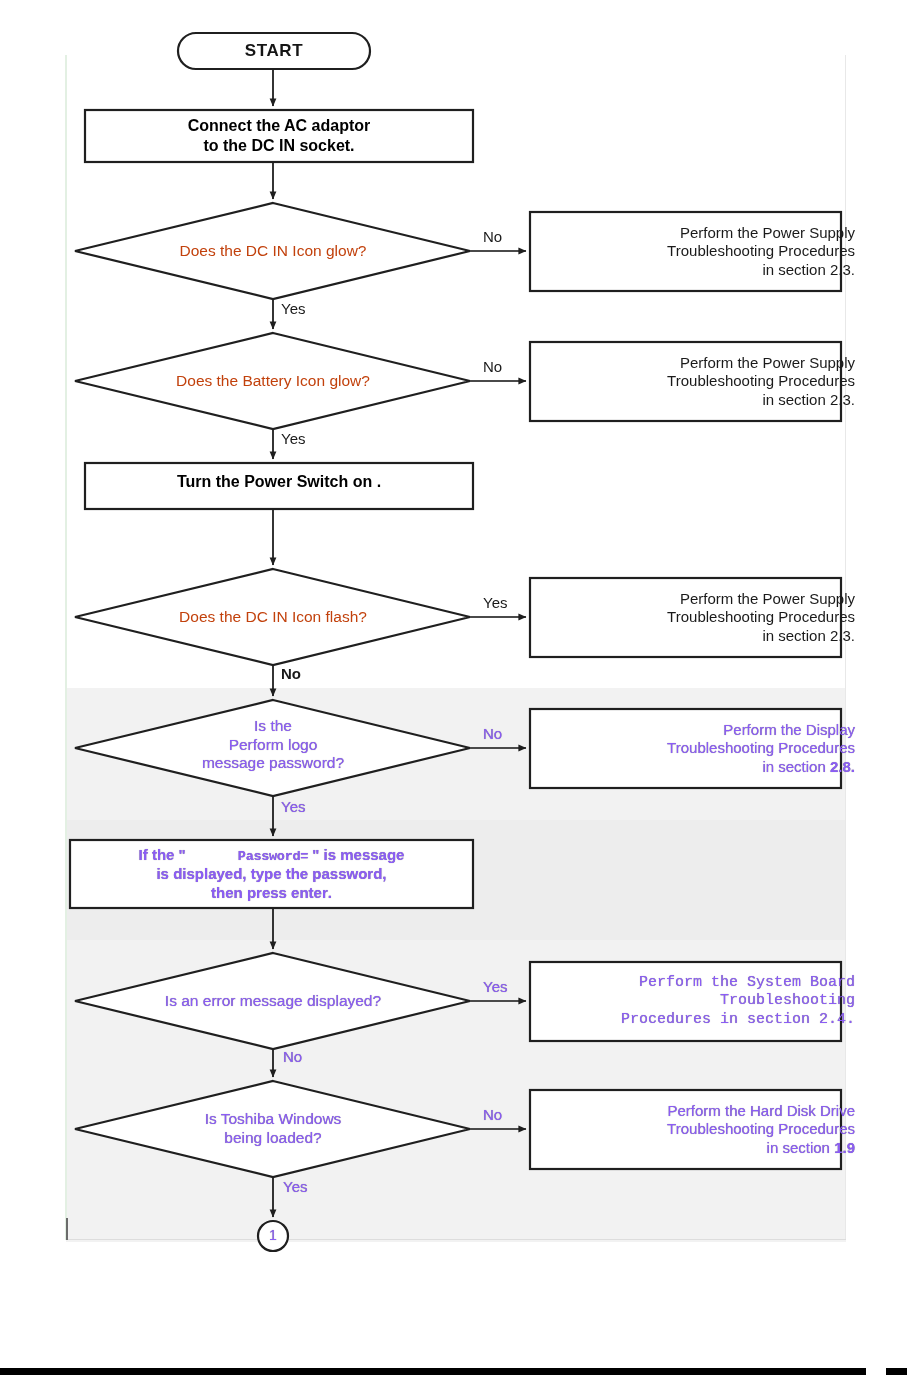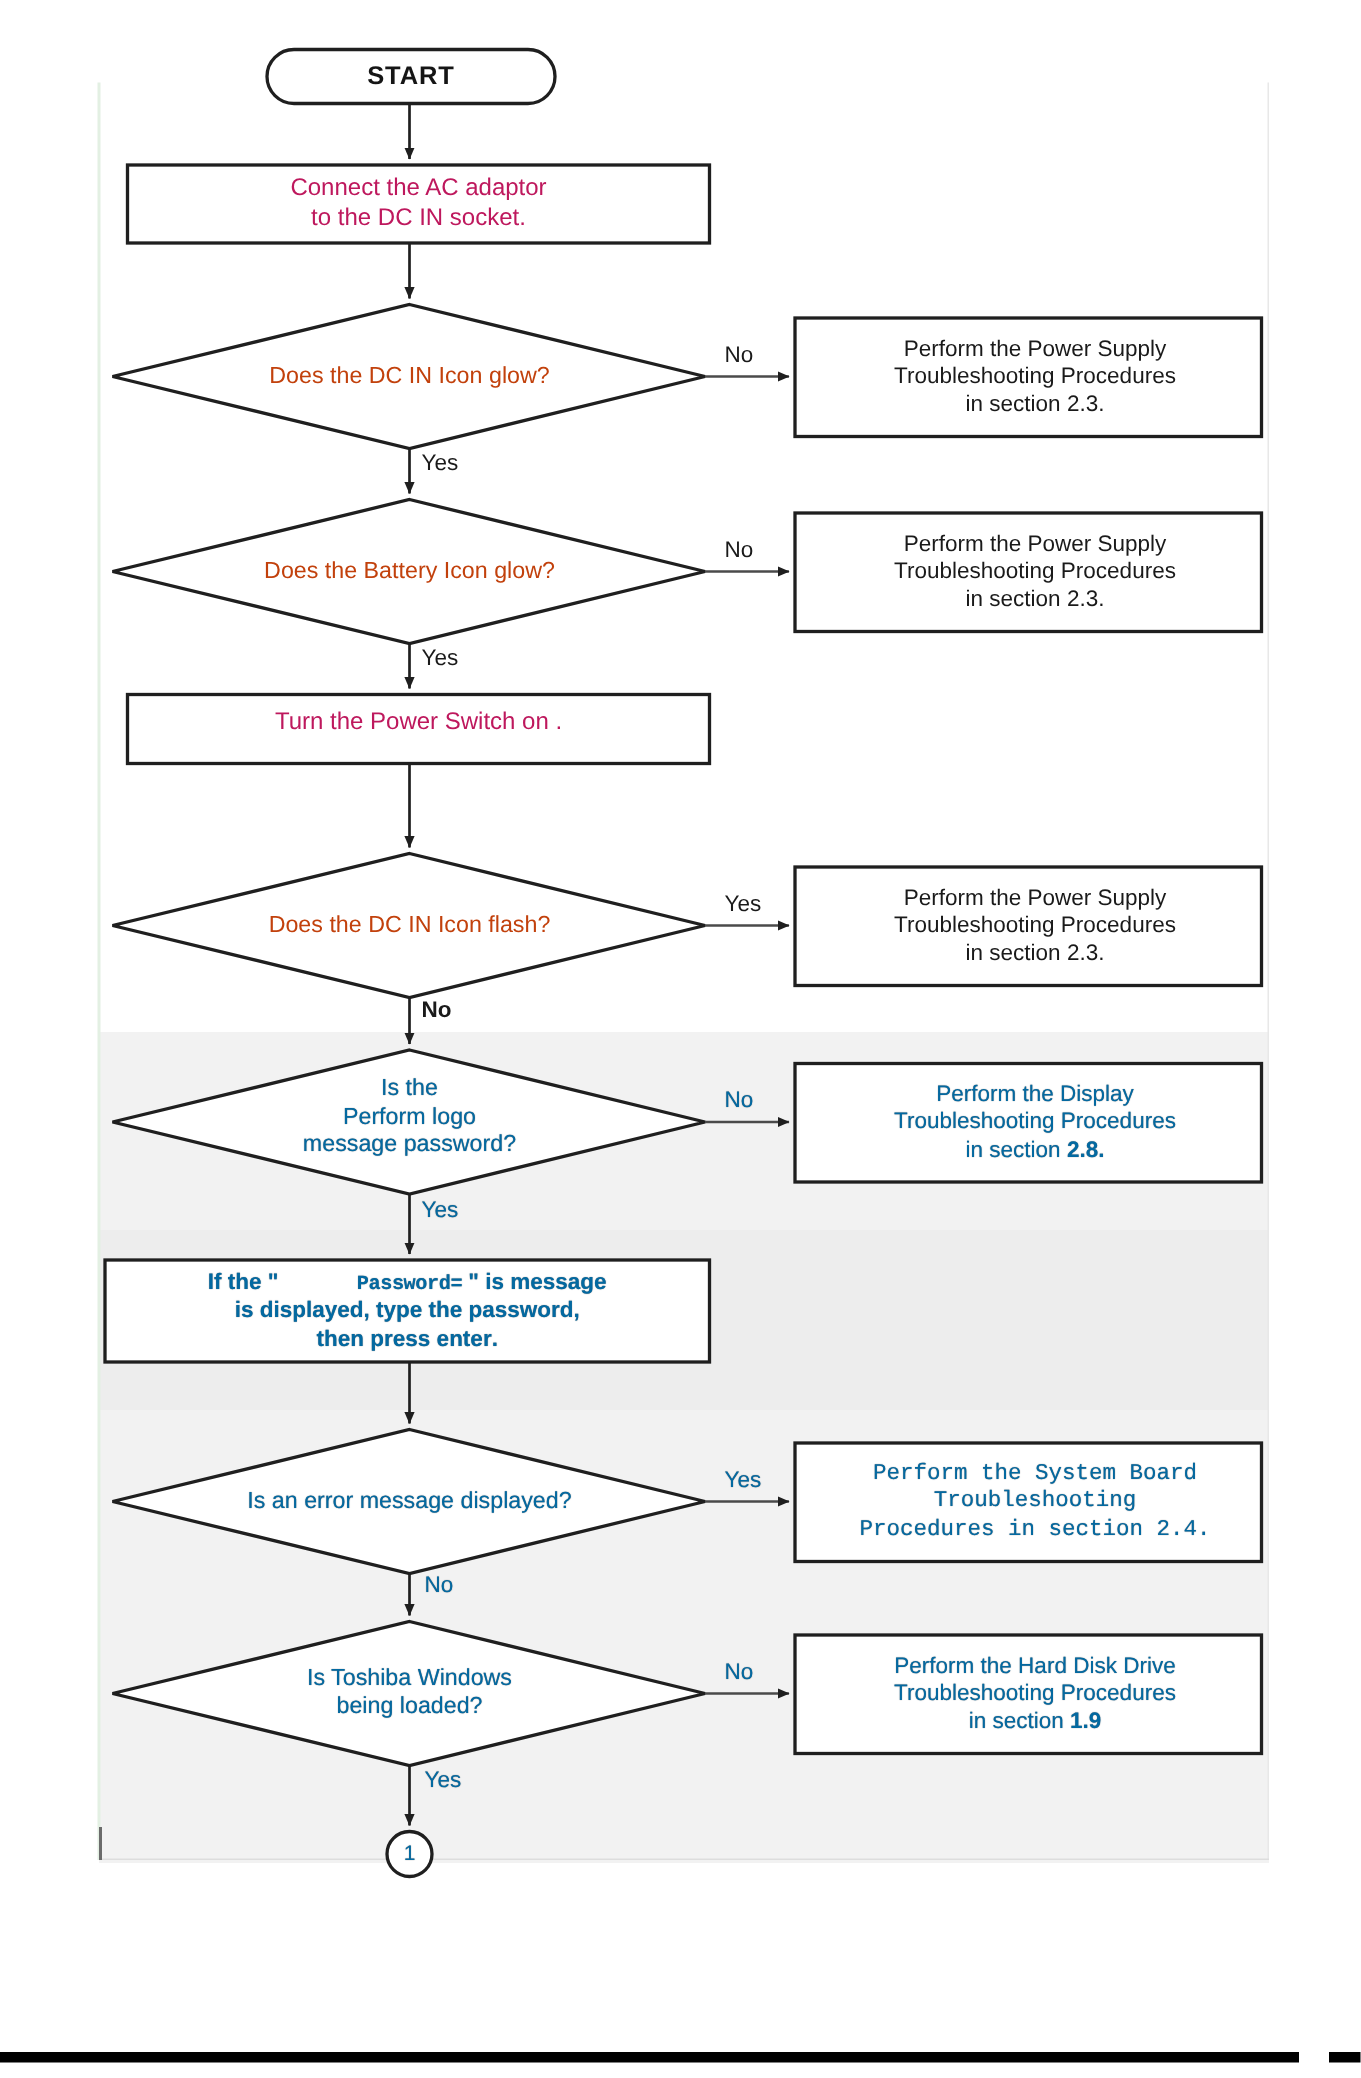--- a/index.html
+++ b/index.html
@@ -82,31 +82,32 @@
   .node-text {
     position: absolute;
     box-sizing: border-box;
     display: flex;
     flex-direction: column;
     justify-content: center;
     line-height: 1.22;
     white-space: pre;
   }
   .t-center { align-items: center; text-align: center; }
-  .t-left   { align-items: center; text-align: left; }
+  .t-left   { align-items: flex-end; text-align: left; margin-left: 20px; }
 
   .terminator-label {
     font-size: 17px;
     font-weight: 700;
     letter-spacing: 0.6px;
     color: #151515;
   }
   .process-label {
     font-size: 16px;
-    color: #be185d;
+    color: #000000;
+    font-weight: bold;
   }
   .decision-label {
     font-size: 15.5px;
     color: #c2410c;
   }
   .action-label {
     font-size: 15px;
     color: #1a1a1a;
   }
   .branch-label {
@@ -123,21 +124,21 @@
   .mono-token {
     font-family: "Liberation Mono", "DejaVu Sans Mono", monospace;
     font-weight: 700;
     font-size: 13.5px;
     letter-spacing: -0.3px;
     padding-left: 48px;
   }
   .bold-token { font-weight: 700; }
   
   .degraded {
-    color: #0369a1;
+    color: #8b5cf6;
     text-shadow: 0 0 0.7px rgba(0,0,0,0.55);
   }
 </style>
 </head>
 <body>
 
 <div id="scan-page">
   <div class="scan-gray-band"></div>
   <div class="scan-gray-band2"></div>
   <div class="scan-left-rule"></div>

